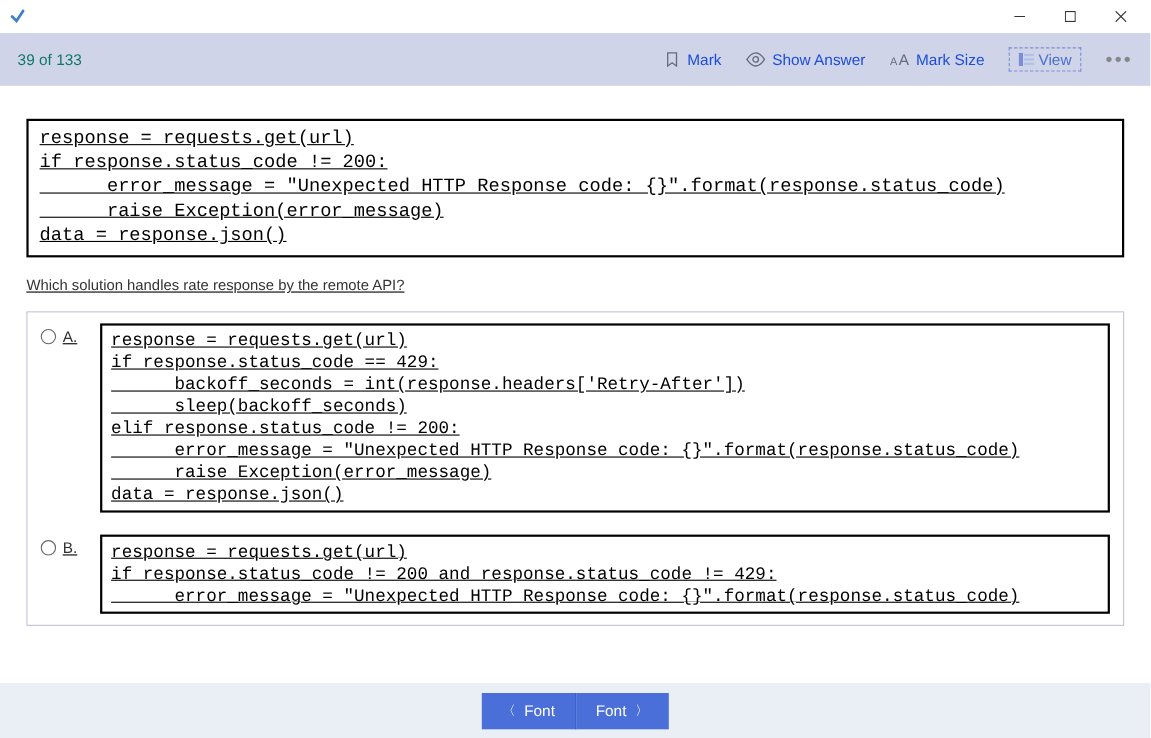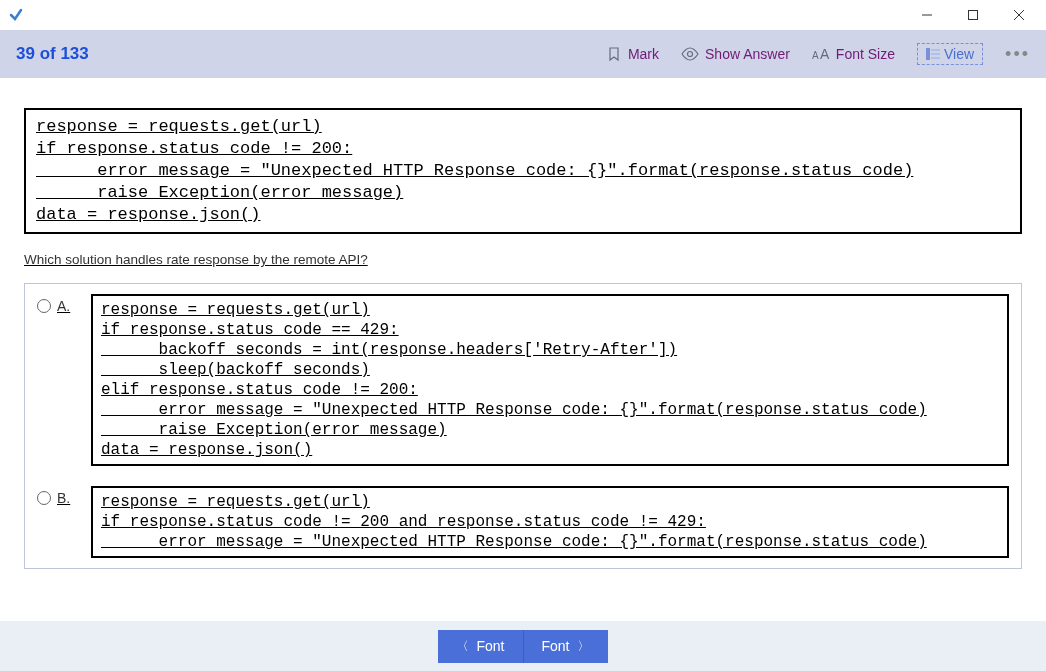--- a/index.html
+++ b/index.html
@@ -55,34 +55,33 @@
     }
     .toolbar {
       height: 48px;
       background: #cfd4e8;
       display: flex;
       align-items: center;
       justify-content: space-between;
       padding: 0 16px;
     }
     .question-counter {
+      color: #0f766e;
+      font-size: 14px;
+    }
+    .toolbar-actions {
+      display: flex;
+      align-items: center;
+      gap: 22px;
+    }
+    .tb-item {
+      display: flex;
+      align-items: center;
+      gap: 6px;
       color: #1d4ed8;
-      font-size: 17px;
-      font-weight: bold;
-    }
-    .toolbar-actions {
-      display: flex;
-      align-items: center;
-      gap: 22px;
-    }
-    .tb-item {
-      display: flex;
-      align-items: center;
-      gap: 6px;
-      color: #701a75;
       font-size: 14px;
       cursor: pointer;
     }
     .tb-icon {
       display: flex;
       align-items: center;
       justify-content: center;
     }
     .view-btn {
       border: 1px dashed #7a8fd8;
@@ -252,21 +251,21 @@
       </span>
       <span>Show Answer</span>
     </div>
     <div class="tb-item">
       <span class="tb-icon">
         <svg width="18" height="16" viewBox="0 0 18 16">
             <text x="0" y="13" font-size="10" fill="#666a82" font-family="Arial">A</text>
             <text x="8" y="13" font-size="14" fill="#666a82" font-family="Arial">A</text>
           </svg>
       </span>
-      <span>Font Size</span>
+      <span>Mark Size</span>
     </div>
     <div class="view-btn">
       <span class="tb-icon">
         <svg width="14" height="12" viewBox="0 0 14 12">
             <rect x="0" y="0" width="4" height="12" fill="#7a8fd8"></rect>
             <rect x="5" y="1" width="9" height="2" fill="#b0c0e8"></rect>
             <rect x="5" y="5" width="9" height="2" fill="#b0c0e8"></rect>
             <rect x="5" y="9" width="9" height="2" fill="#b0c0e8"></rect>
           </svg>
       </span>

